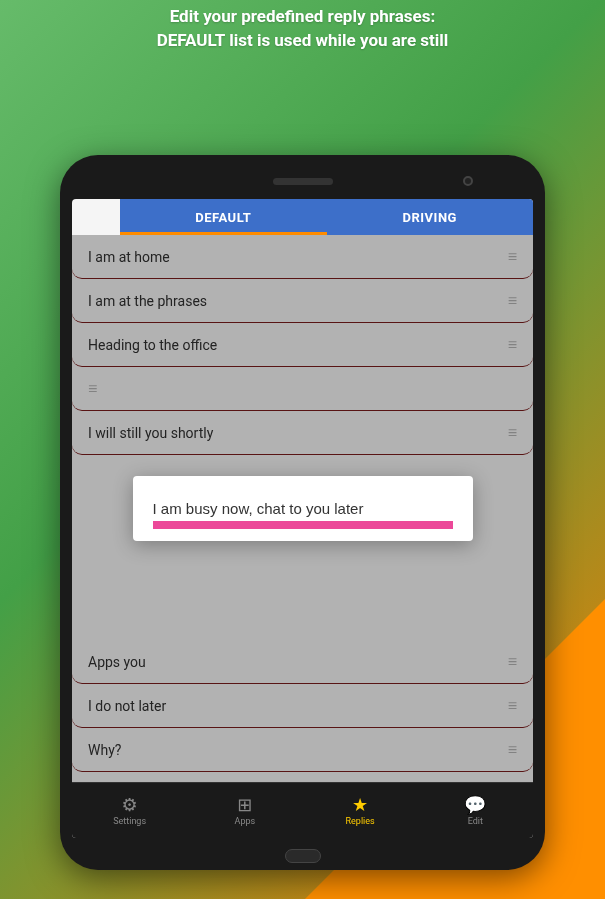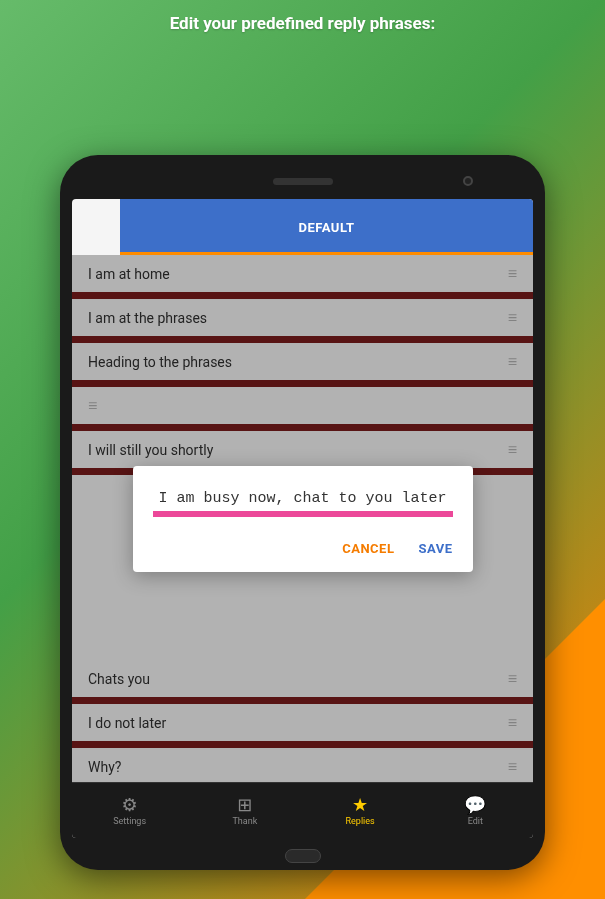--- a/index.html
+++ b/index.html
@@ -26,21 +26,21 @@
       bottom: 0; right: 0;
       width: 0; height: 0;
       border-left: 300px solid transparent;
       border-bottom: 300px solid #ff8f00;
       z-index: 1;
     }
 
     
     .header-text {
       position: absolute;
-      top: 12px;
+      top: 5px;
       left: 20px;
       right: 20px;
       text-align: center;
       color: white;
       font-weight: bold;
       font-size: 17px;
       line-height: 1.4;
       z-index: 10;
       text-shadow: 0 1px 2px rgba(0,0,0,0.2);
     }
@@ -94,21 +94,21 @@
       height: calc(100% - 52px);
       position: relative;
       display: flex;
       flex-direction: column;
     }
 
     
     .tab-bar {
       display: flex;
       background: #3d6fc9;
-      height: 56px;
+      height: 36px;
       margin-left: 48px;
     }
     .tab-item {
       flex: 1;
       display: flex;
       align-items: center;
       justify-content: center;
       color: white;
       font-size: 13px;
       font-weight: bold;
@@ -133,23 +133,24 @@
       background: white;
       position: relative;
     }
 
     .list-item {
       display: flex;
       align-items: center;
       justify-content: space-between;
       padding: 0 16px;
       height: 44px;
-      border-bottom: 7px solid #7f1d1d;
+      border-bottom: 1px solid #7f1d1d;
       background: white;
       cursor: pointer;
+      border-radius: 10px;
     }
     .list-item-text {
       font-size: 14px;
       color: #333;
     }
     .list-item-handle {
       color: #bbb;
       font-size: 16px;
       line-height: 1;
     }
@@ -167,28 +168,27 @@
     .dialog-box {
       background: white;
       border-radius: 4px;
       width: 340px;
       padding: 20px 20px 12px 20px;
       box-shadow: 0 4px 20px rgba(0,0,0,0.3);
     }
     .dialog-input {
       width: 100%;
       border: none;
-      border-bottom: 6px solid #ec4899;
+      border-bottom: 8px solid #ec4899;
       outline: none;
       font-size: 15px;
       color: #333;
       padding: 4px 0;
       background: transparent;
-      font-family: Liberation Mono, monospace;
-      text-align: center;
+      font-family: Liberation Sans, sans-serif;
     }
     .dialog-actions {
       display: flex;
       justify-content: flex-end;
       margin-top: 20px;
       gap: 24px;
     }
     .dialog-btn {
       font-size: 13px;
       font-weight: bold;
@@ -250,70 +250,69 @@
     }
   </style>
 </head>
 <body>
 
 <div class="bg"></div>
 <div class="bg-triangle"></div>
 
 <div class="header-text">
   <span>Edit your predefined reply phrases:</span><br>
-  <br>
+  <span>DEFAULT list is used while you are still</span><br>
 </div>
 
 <div class="phone-frame">
   <div class="phone-top">
     <div class="phone-speaker"></div>
     <div class="phone-camera"></div>
   </div>
 
   <div class="phone-screen">
 
     <div class="tab-bar">
       <div class="tab-item active">
         <span>DEFAULT</span>
       </div>
+      <div class="tab-item">
+        <span>DRIVING</span>
+      </div>
     </div>
 
     <div class="list-area">
       <div class="list-item">
         <span class="list-item-text">I am at home</span>
         <span class="list-item-handle">≡</span>
       </div>
       <div class="list-item">
         <span class="list-item-text">I am at the phrases</span>
         <span class="list-item-handle">≡</span>
       </div>
       <div class="list-item">
-        <span class="list-item-text">Heading to the phrases</span>
+        <span class="list-item-text">Heading to the office</span>
         <span class="list-item-handle">≡</span>
       </div>
       <div class="list-item">
         <span class="list-item-handle">≡</span>
       </div>
       <div class="list-item">
         <span class="list-item-text">I will still you shortly</span>
         <span class="list-item-handle">≡</span>
       </div>
 
       <div class="dialog-overlay">
         <div class="dialog-box">
           <input class="dialog-input" type="text" value="I am busy now, chat to you later" style="">
-          <div class="dialog-actions">
-            <button class="dialog-btn cancel">CANCEL</button>
-            <button class="dialog-btn save">SAVE</button>
-          </div>
         </div>
       </div>
 
       <div class="list-item" style="margin-top: 185px;">
-        <span class="list-item-text">Chats you</span>
+        <span class="list-item-text">Apps you</span>
         <span class="list-item-handle">≡</span>
       </div>
       <div class="list-item">
         <span class="list-item-text">I do not later</span>
         <span class="list-item-handle">≡</span>
       </div>
       <div class="list-item">
         <span class="list-item-text">Why?</span>
         <span class="list-item-handle">≡</span>
       </div>
@@ -323,21 +322,21 @@
       </div>
     </div>
 
     <div class="bottom-nav">
       <div class="nav-item">
         <span class="nav-icon">⚙</span>
         <span>Settings</span>
       </div>
       <div class="nav-item">
         <span class="nav-icon">⊞</span>
-        <span>Thank</span>
+        <span>Apps</span>
       </div>
       <div class="nav-item active">
         <span class="nav-icon">★</span>
         <span>Replies</span>
       </div>
       <div class="nav-item">
         <span class="nav-icon">💬</span>
         <span>Edit</span>
       </div>
     </div>

